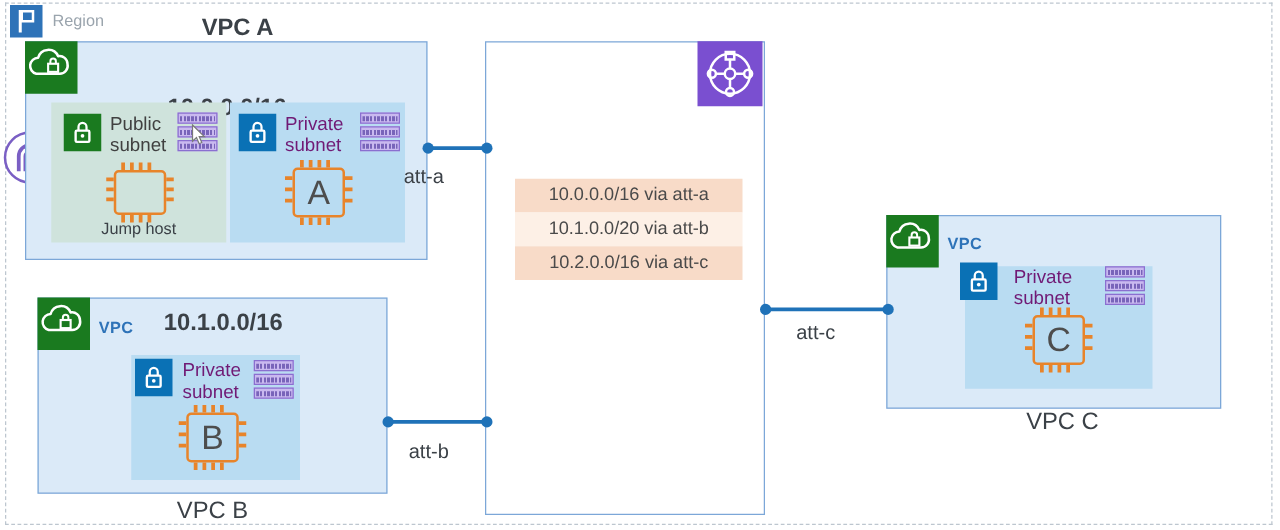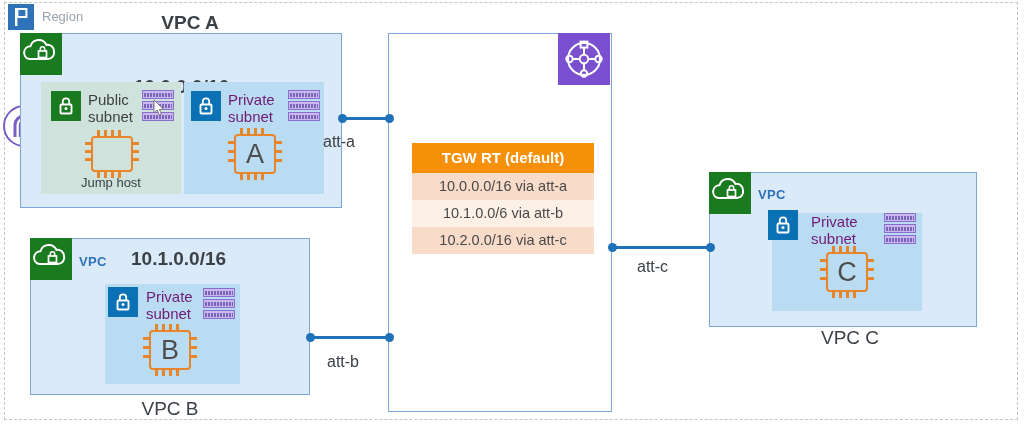--- a/index.html
+++ b/index.html
@@ -332,23 +332,22 @@
     <line x1="21.8" y1="26" x2="14" y2="26" stroke="#ffffff" stroke-width="2"></line>
     <line x1="30.2" y1="26" x2="38" y2="26" stroke="#ffffff" stroke-width="2"></line>
     <rect x="22.6" y="8.6" width="6.8" height="6" fill="none" stroke="#ffffff" stroke-width="2"></rect>
     <circle cx="26" cy="40.5" r="3.2" fill="none" stroke="#ffffff" stroke-width="2"></circle>
     <circle cx="11.5" cy="26" r="3.2" fill="none" stroke="#ffffff" stroke-width="2"></circle>
     <circle cx="40.5" cy="26" r="3.2" fill="none" stroke="#ffffff" stroke-width="2"></circle>
   </svg>
 </div>
 
 <div class="abs" id="rt">
-  <div id="rt-head">TGW RT (default)</div>
   <div class="rt-row" style="background:#f8dbc8;">10.0.0.0/16 via att-a</div>
-  <div class="rt-row" style="background:#fdf0e6;">10.1.0.0/6 via att-b</div>
+  <div class="rt-row" style="background:#fdf0e6;">10.1.0.0/20 via att-b</div>
   <div class="rt-row" style="background:#f8dbc8;">10.2.0.0/16 via att-c</div>
 </div>
 
 <div class="abs wire" style="left:342px;top:117px;width:48px;"></div>
 <div class="abs node" style="left:338px;top:114px;"></div>
 <div class="abs node" style="left:385px;top:114px;"></div>
 <div class="abs att-label" style="left:323px;top:133px;">att-a</div>
 
 <div class="abs wire" style="left:310px;top:336px;width:80px;"></div>
 <div class="abs node" style="left:306px;top:333px;"></div>

